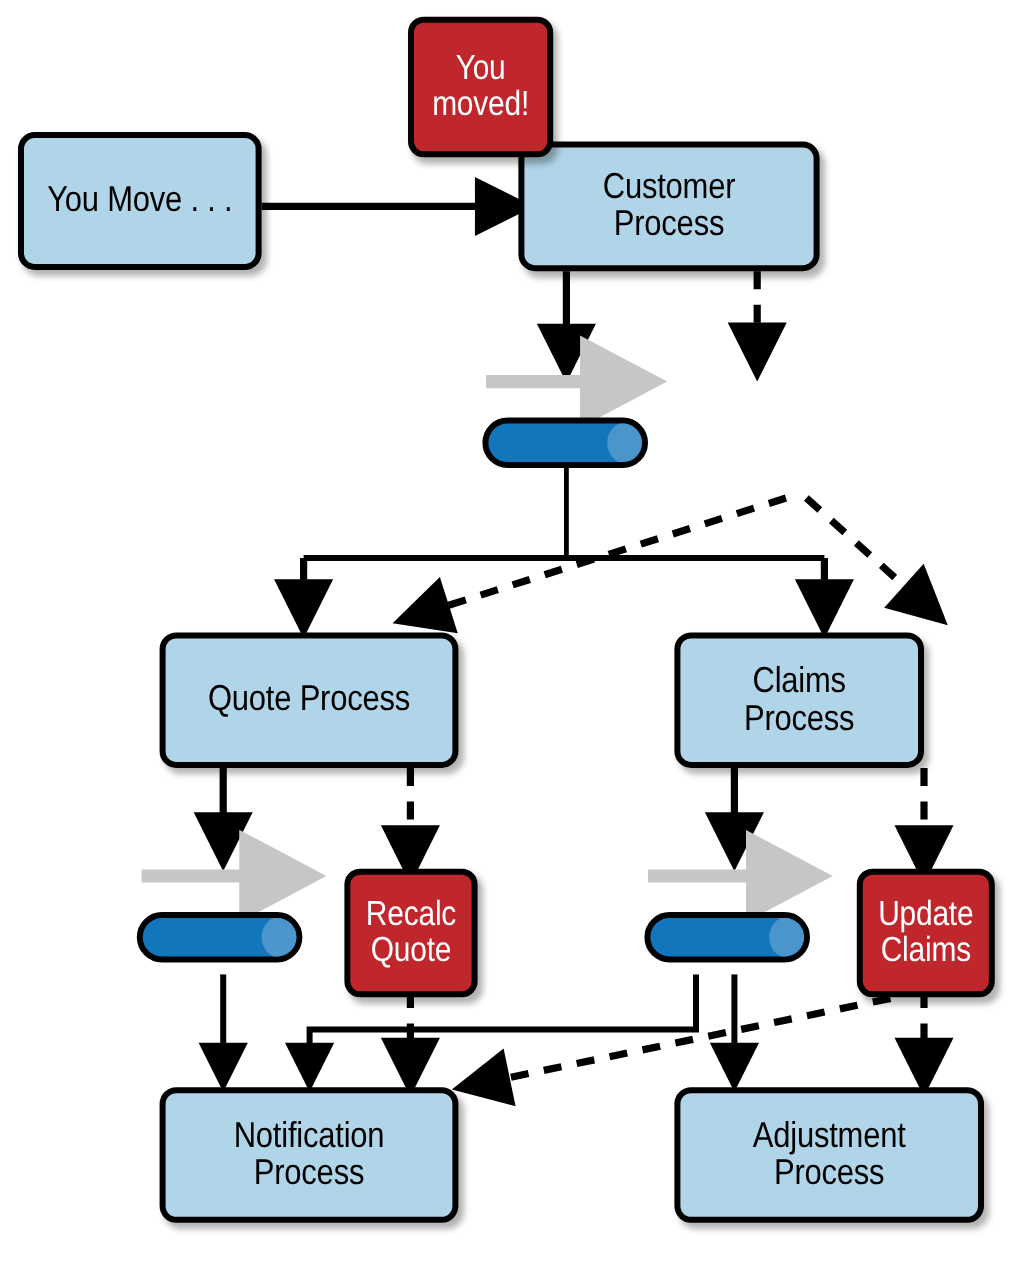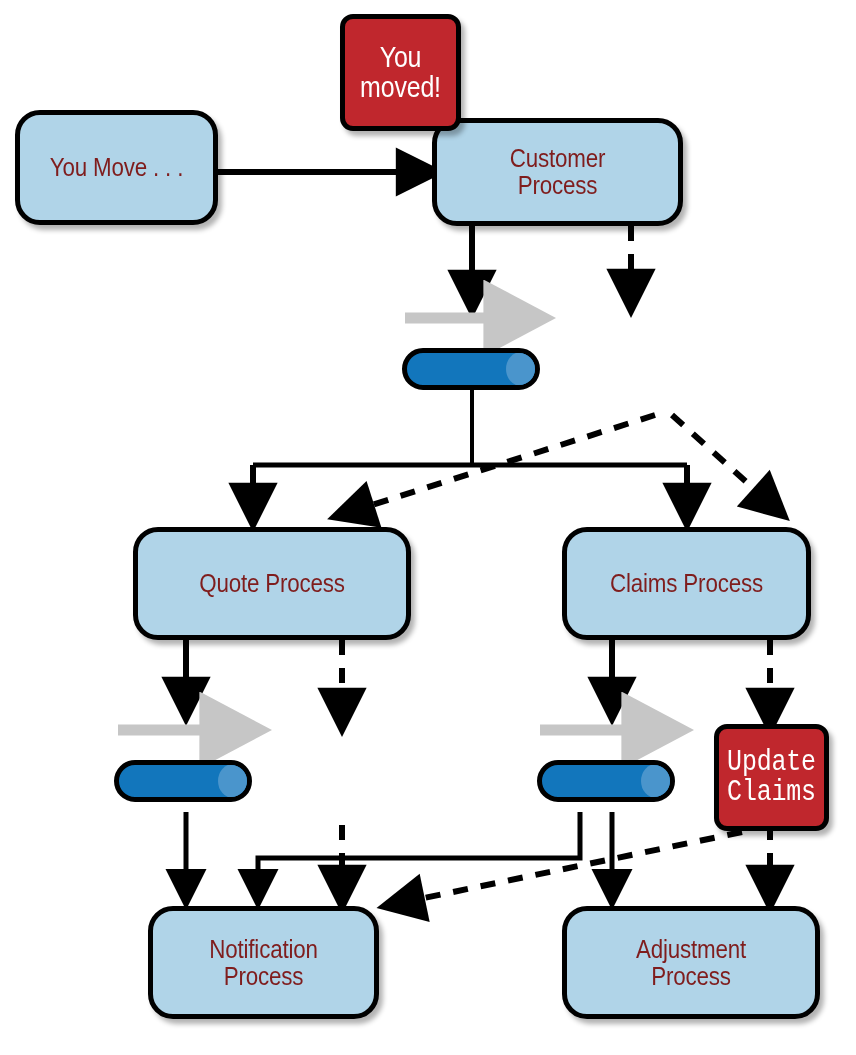--- a/index.html
+++ b/index.html
@@ -31,24 +31,23 @@
     justify-content: center;
     text-align: center;
     border: 5px solid #000000;
     border-radius: 14px;
     box-shadow: 4px 5px 5px rgba(0,0,0,0.30);
     line-height: 1.02;
     letter-spacing: -0.2px;
   }
   .node.process {
     background: #b0d4e8;
-    color: #7f1d1d;
-    font-size: 26px;
+    color: #000000;
+    font-size: 30px;
     font-stretch: condensed;
-    border-radius: 25px;
   }
   .node.event {
     background: #c0272d;
     color: #ffffff;
     font-size: 29px;
     font-stretch: condensed;
     border-radius: 13px;
   }
   .node .label {
     transform: scaleX(0.86);
@@ -149,43 +148,47 @@
   <div class="node event" style="left:340px; top:14px; width:121px; height:117px; z-index:5;">
     <span class="label">You
 moved!</span>
   </div>
 
 
   <div class="db" style="left:402px; top:348px; width:138px; height:42px;">
     <div class="cap"></div>
   </div>
 
-  <div class="node process" style="left:133px; top:527px; width:278px; height:113px;">
+  <div class="node process" style="left:133px; top:527px; width:249px; height:113px;">
     <span class="label">Quote Process</span>
   </div>
 
-  <div class="node process" style="left:562px; top:527px; width:249px; height:113px;">
+  <div class="node process" style="left:562px; top:527px; width:208px; height:113px;">
     <span class="label">Claims Process</span>
   </div>
 
   <div class="db" style="left:114px; top:760px; width:138px; height:42px;">
     <div class="cap"></div>
   </div>
 
   <div class="db" style="left:537px; top:760px; width:138px; height:42px;">
     <div class="cap"></div>
   </div>
 
+  <div class="node event" style="left:287px; top:724px; width:111px; height:107px; z-index:5;">
+    <span class="label">Recalc
+Quote</span>
+  </div>
 
-  <div class="node event" style="left:714px; top:724px; width:115px; height:107px; z-index:5;font-family:Liberation Mono, monospace;">
+  <div class="node event" style="left:714px; top:724px; width:115px; height:107px; z-index:5;">
     <span class="label">Update
 Claims</span>
   </div>
 
-  <div class="node process" style="left:148px; top:906px; width:231px; height:113px;">
+  <div class="node process" style="left:133px; top:906px; width:249px; height:113px;">
     <span class="label">Notification
 Process</span>
   </div>
 
   <div class="node process" style="left:562px; top:906px; width:258px; height:113px;">
     <span class="label">Adjustment
 Process</span>
   </div>
 
 </div>

